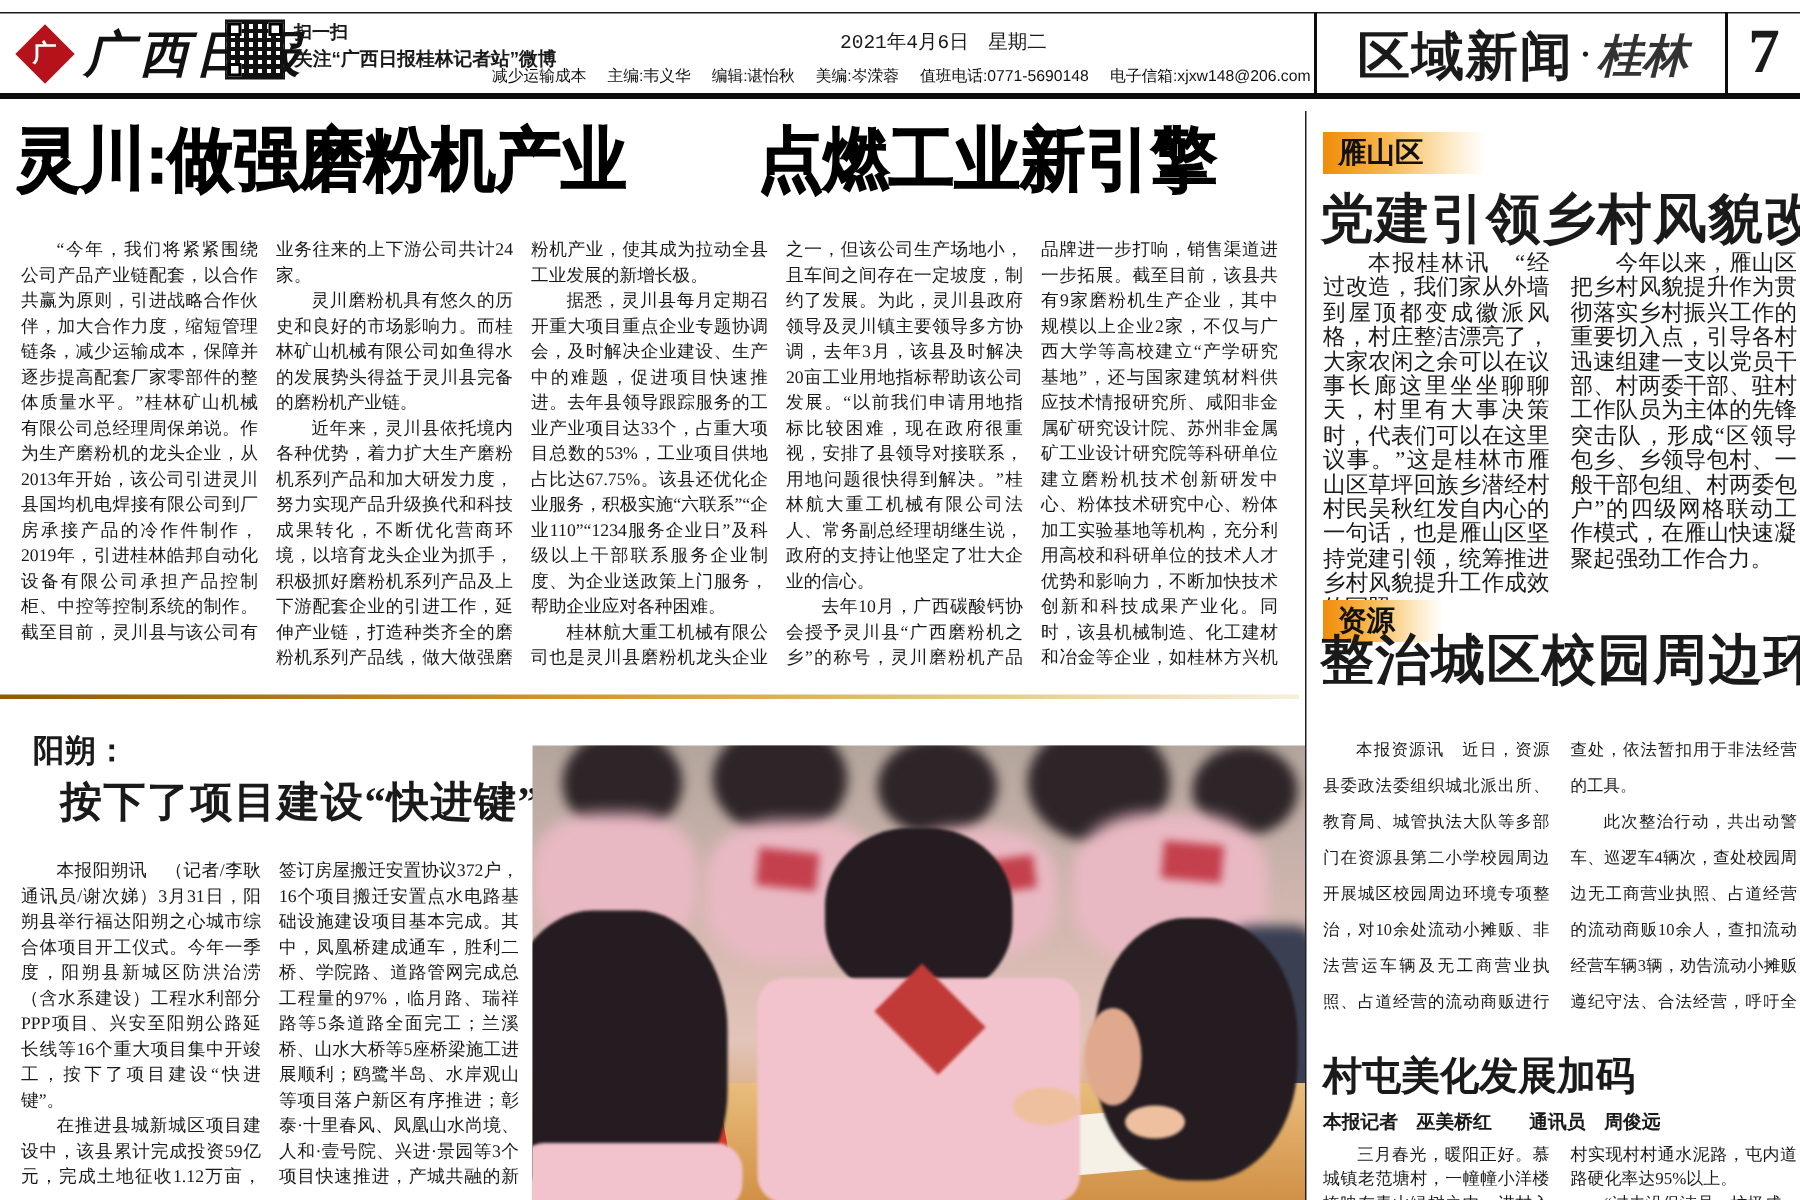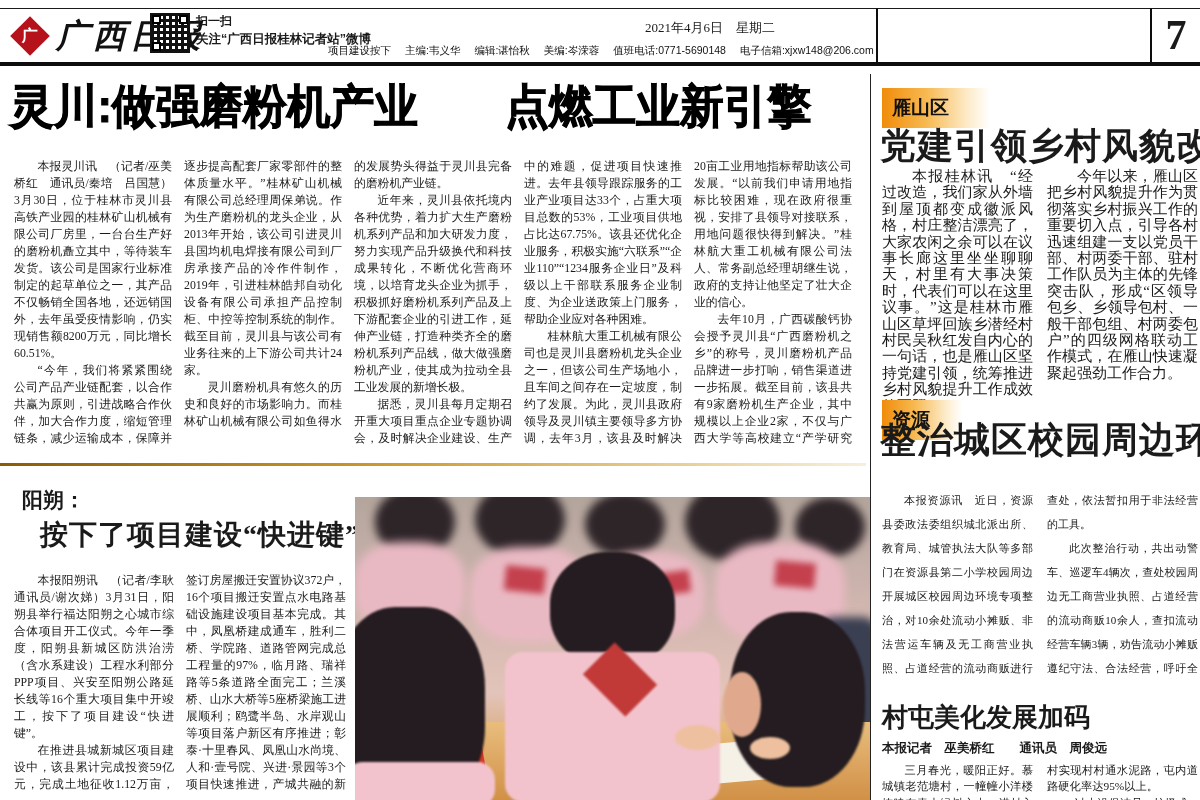--- a/index.html
+++ b/index.html
@@ -16,22 +16,22 @@
               letter-spacing:4px;font-family:"Liberation Serif",serif;color:#111;}
   .qr{left:150px;top:13px;width:38px;height:38px;border:1px solid #111;
       background-image:repeating-linear-gradient(0deg,#111 0 3px,transparent 3px 6px),
                        repeating-linear-gradient(90deg,#111 0 3px,#fff 3px 6px);}
   .qr i{position:absolute;width:9px;height:9px;background:#fff;border:2px solid #000;box-sizing:border-box;}
   .qr i.c1{left:1px;top:1px}.qr i.c2{right:1px;top:1px}.qr i.c3{left:1px;bottom:1px}
   .scan1{left:196px;top:13px;font-size:12px;font-weight:bold;font-family:"Liberation Sans",sans-serif;}
   .scan2{left:196px;top:31px;font-size:12.5px;font-weight:bold;font-family:"Liberation Sans",sans-serif;}
   .info-row{left:328px;top:44px;display:flex;gap:14px;font-size:10.5px;white-space:nowrap;
             font-family:"Liberation Sans",sans-serif;color:#111;}
-  .date-line{left:560px;top:19px;width:300px;text-align:center;font-size:13px;
-             font-family:Liberation Serif, serif;}
+  .date-line{left:560px;top:19px;width:300px;text-align:left;font-size:13px;
+             font-family:Liberation Mono, monospace;}
   .secbox-l{left:876px;top:8px;width:2px;height:54px;background:#0d0d0d;}
   .secbox-m{left:1150px;top:8px;width:2px;height:54px;background:#0d0d0d;}
   .section-title{left:884px;top:14px;width:262px;height:46px;display:flex;align-items:center;justify-content:center;white-space:nowrap;}
   .section-title .n{font-size:35px;font-weight:bold;font-family:"Liberation Sans",sans-serif;letter-spacing:1px;}
   .section-title .d{font-size:30px;margin:0 3px;}
   .section-title .r{font-size:30px;font-style:italic;font-weight:bold;color:#333;}
   .pageno{left:1152px;top:10px;width:48px;height:50px;display:flex;align-items:center;justify-content:center;
           font-size:42px;font-weight:bold;font-family:"Liberation Serif",serif;}
   
   .headline{left:10px;top:76px;width:900px;font-size:46px;font-weight:bold;white-space:nowrap;
@@ -44,21 +44,21 @@
   .vdivider{left:870px;top:74px;width:1px;height:726px;background:#222;}
   
   .goldrule{left:0;top:463px;width:866px;height:3px;
             background:linear-gradient(90deg,#8a5c06,#cf9a2d 45%,#ecd9a8 85%,#f7efdc);}
   .ys-kicker{left:22px;top:486px;font-size:21px;font-weight:bold;font-family:"Liberation Sans",sans-serif;}
   .ys-title{left:40px;top:516px;width:300px;font-size:28px;font-weight:bold;letter-spacing:1px;
             font-family:"Liberation Serif",serif;white-space:nowrap;}
   .ys-text{left:14px;top:572px;width:332px;height:228px;overflow:hidden;
            column-count:2;column-gap:12px;column-fill:auto;font-size:11.8px;line-height:17px;}
   
-  .rc-label{width:108px;height:40px;display:flex;align-items:center;padding-left:10px;box-sizing:border-box;
+  .rc-label{width:108px;height:28px;display:flex;align-items:center;padding-left:10px;box-sizing:border-box;
             font-size:19px;font-weight:bold;font-family:"Liberation Sans",sans-serif;color:#111;
             background:linear-gradient(90deg,var(--section-label-orange,#f08c0a) 0%,#f7b84f 40%,#fdeccb 80%,#fff 100%);}
   .rc-title{width:318px;text-align:center;font-size:36px;font-weight:bold;letter-spacing:1px;
             font-family:"Liberation Serif",serif;white-space:nowrap;}
   .rc-text{width:316px;overflow:hidden;column-count:2;column-gap:14px;column-fill:auto;
            font-size:15px;line-height:16.4px;}
   .vt-heads{left:882px;top:700px;width:316px;display:flex;justify-content:flex-start;
             font-size:26px;font-weight:bold;font-family:"Liberation Serif",serif;}
   .vt-byline{left:882px;top:740px;width:316px;text-align:left;font-size:12.5px;font-weight:bold;}
   .vt-cols{left:882px;top:762px;width:316px;height:38px;overflow:hidden;display:flex;gap:14px;}
@@ -93,36 +93,40 @@
     </div>
   <div class="abs paper-name">广西日报</div>
   <div class="abs qr">
       <i class="c1"></i>
       <i class="c2"></i>
       <i class="c3"></i>
     </div>
   <div class="abs scan1">扫一扫</div>
   <div class="abs scan2">关注“广西日报桂林记者站”微博</div>
   <div class="abs info-row">
-    <span>项目建设按下</span>
+    <span>减少运输成本</span>
     <span>主编:韦义华</span>
     <span>编辑:谌怡秋</span>
     <span>美编:岑溁蓉</span>
     <span>值班电话:0771-5690148</span>
     <span>电子信箱:xjxw148@206.com</span>
   </div>
   <div class="abs date-line">2021年4月6日　星期二</div>
   <div class="abs secbox-l"></div>
   <div class="abs secbox-m"></div>
+  <div class="abs section-title">
+    <span class="n">区域新闻</span>
+    <span class="d">·</span>
+    <span class="r">桂林</span>
+  </div>
   <div class="abs pageno">7</div>
   <div class="abs thickrule"></div>
 
   <div class="abs headline">灵川:做强磨粉机产业　　点燃工业新引擎</div>
   <div class="abs lead-cols">
-    <p>本报灵川讯　（记者/巫美桥红　通讯员/秦培　吕国慧）3月30日，位于桂林市灵川县高铁产业园的桂林矿山机械有限公司厂房里，一台台生产好的磨粉机矗立其中，等待装车发货。该公司是国家行业标准制定的起草单位之一，其产品不仅畅销全国各地，还远销国外，去年虽受疫情影响，仍实现销售额8200万元，同比增长60.51%。</p>
     <p>“今年，我们将紧紧围绕公司产品产业链配套，以合作共赢为原则，引进战略合作伙伴，加大合作力度，缩短管理链条，减少运输成本，保障并逐步提高配套厂家零部件的整体质量水平。”桂林矿山机械有限公司总经理周保弟说。作为生产磨粉机的龙头企业，从2013年开始，该公司引进灵川县国均机电焊接有限公司到厂房承接产品的冷作件制作，2019年，引进桂林皓邦自动化设备有限公司承担产品控制柜、中控等控制系统的制作。截至目前，灵川县与该公司有业务往来的上下游公司共计24家。</p>
     <p>灵川磨粉机具有悠久的历史和良好的市场影响力。而桂林矿山机械有限公司如鱼得水的发展势头得益于灵川县完备的磨粉机产业链。</p>
     <p>近年来，灵川县依托境内各种优势，着力扩大生产磨粉机系列产品和加大研发力度，努力实现产品升级换代和科技成果转化，不断优化营商环境，以培育龙头企业为抓手，积极抓好磨粉机系列产品及上下游配套企业的引进工作，延伸产业链，打造种类齐全的磨粉机系列产品线，做大做强磨粉机产业，使其成为拉动全县工业发展的新增长极。</p>
     <p>据悉，灵川县每月定期召开重大项目重点企业专题协调会，及时解决企业建设、生产中的难题，促进项目快速推进。去年县领导跟踪服务的工业产业项目达33个，占重大项目总数的53%，工业项目供地占比达67.75%。该县还优化企业服务，积极实施“六联系”“企业110”“1234服务企业日”及科级以上干部联系服务企业制度、为企业送政策上门服务，帮助企业应对各种困难。</p>
     <p>桂林航大重工机械有限公司也是灵川县磨粉机龙头企业之一，但该公司生产场地小，且车间之间存在一定坡度，制约了发展。为此，灵川县政府领导及灵川镇主要领导多方协调，去年3月，该县及时解决20亩工业用地指标帮助该公司发展。“以前我们申请用地指标比较困难，现在政府很重视，安排了县领导对接联系，用地问题很快得到解决。”桂林航大重工机械有限公司法人、常务副总经理胡继生说，政府的支持让他坚定了壮大企业的信心。</p>
     <p>去年10月，广西碳酸钙协会授予灵川县“广西磨粉机之乡”的称号，灵川磨粉机产品品牌进一步打响，销售渠道进一步拓展。截至目前，该县共有9家磨粉机生产企业，其中规模以上企业2家，不仅与广西大学等高校建立“产学研究基地”，还与国家建筑材料供应技术情报研究所、咸阳非金属矿研究设计院、苏州非金属矿工业设计研究院等科研单位建立磨粉机技术创新研发中心、粉体技术研究中心、粉体加工实验基地等机构，充分利用高校和科研单位的技术人才优势和影响力，不断加快技术创新和科技成果产业化。同时，该县机械制造、化工建材和冶金等企业，如桂林方兴机械有限公司、桂林长龙机械有限公司、桂林兆圆新型建材有限公司等25家企业，也为磨粉机系列产品提供上下游产业链效应，为壮大和创新发展磨粉机系列产品打下良好基础。预计今年灵川县磨粉机生产企业和上下游配套企业年产值将达到60亿元。</p>
   </div>
 
   <div class="abs vdivider"></div>
 

